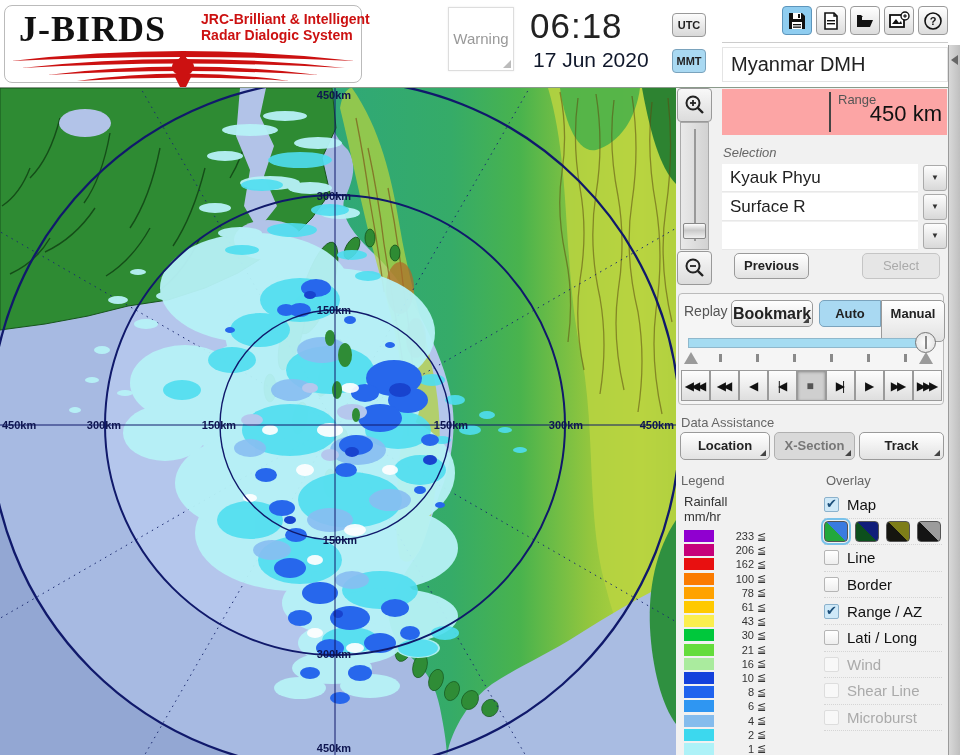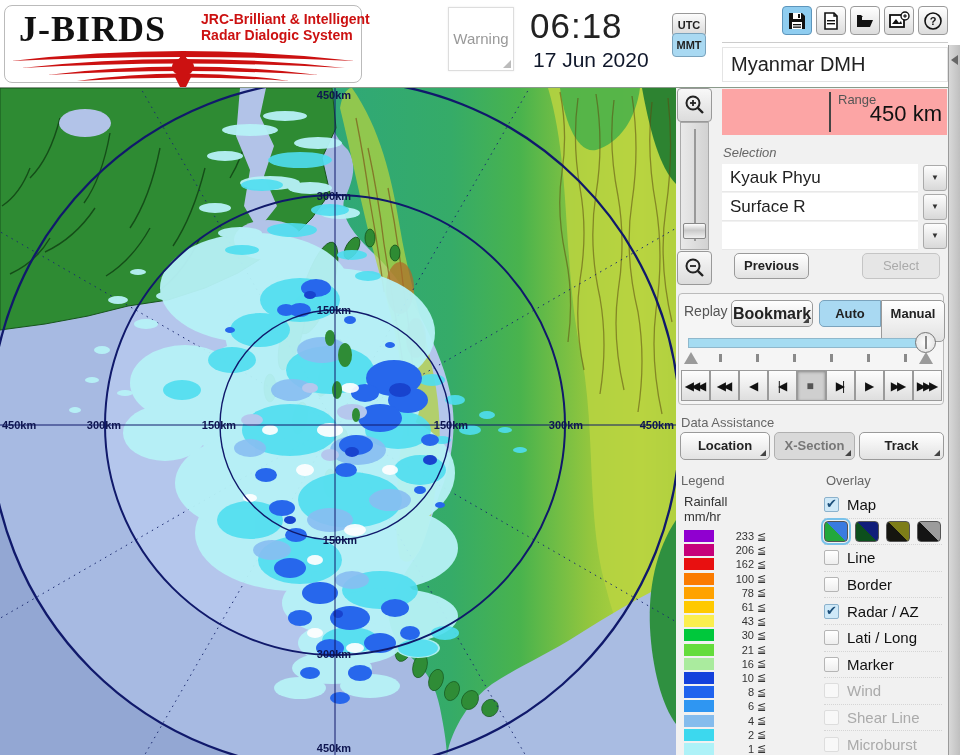--- a/index.html
+++ b/index.html
@@ -13,21 +13,21 @@
   #logo-title { position:absolute; left:14px; top:2px; font-family:"Liberation Serif","DejaVu Serif",serif; font-weight:bold; font-size:36px; letter-spacing:1px; color:#111; }
   #logo-sub { position:absolute; left:196px; top:5px; color:#cc1111; font-weight:bold; font-size:14px; line-height:16px; white-space:nowrap; }
   #eagle { position:absolute; left:2px; top:44px; }
   #warning-box { position:absolute; left:448px; top:7px; width:66px; height:64px; background:#fff; border:1px solid #ddd; box-shadow:0 0 2px rgba(0,0,0,.08); }
   #warning-box span { position:absolute; left:0; right:0; top:22px; text-align:center; color:#999; font-size:15px; }
   .grip::after { content:""; position:absolute; right:2px; bottom:2px; width:0; height:0; border-left:8px solid transparent; border-bottom:8px solid #bbb; }
   #clock-time { position:absolute; left:530px; top:6px; width:130px; font-size:35px; color:#222; letter-spacing:1px; }
   #clock-date { position:absolute; left:533px; top:48px; width:140px; font-size:21px; color:#0f172a; white-space:nowrap; }
   .tz-btn { position:absolute; left:672px; width:34px; height:24px; border:1px solid #999; border-radius:4px; font-size:11px; font-weight:bold; color:#222; text-align:center; line-height:22px; background:linear-gradient(#fcfcfc,#d8d8d8); }
   #tz-utc { top:13px; }
-  #tz-mmt { top:33px; background:#a9d9f2; border-color:#7aa3bd; }
+  #tz-mmt { top:49px; background:#a9d9f2; border-color:#7aa3bd; }
   .tool-btn { position:absolute; top:6px; width:30px; height:29px; border:1px solid #9a9a9a; border-radius:4px; background:linear-gradient(#ffffff,#dcdcdc); display:flex; align-items:center; justify-content:center; }
   .tool-btn.active { background:#8fcdf0; border-color:#5d95bb; }
   #station-box { position:absolute; left:722px; top:47px; width:226px; height:35px; background:#fff; border:1px solid #e4e4e4; }
   #station-box span { position:absolute; left:8px; top:5px; font-size:20px; color:#222; }
   #hdr-divider { position:absolute; left:722px; top:42px; width:226px; height:1px; background:#ccc; }
 
   
   #map-wrap { position:absolute; left:0; top:88px; width:676px; height:667px; }
   #map-wrap svg { display:block; }
   .ring-label { font-size:11px; font-weight:bold; fill:#0e1550; }
@@ -677,32 +677,28 @@
             <span class="ov-txt">Line</span>
           </div>
 
           <div class="ov-row">
             <span class="ov-box"></span>
             <span class="ov-txt">Border</span>
           </div>
 
           <div class="ov-row checked">
             <span class="ov-box"></span>
-            <span class="ov-txt">Radar / AZ</span>
+            <span class="ov-txt">Range / AZ</span>
           </div>
 
           <div class="ov-row">
             <span class="ov-box"></span>
             <span class="ov-txt">Lati / Long</span>
           </div>
 
-          <div class="ov-row">
-            <span class="ov-box"></span>
-            <span class="ov-txt">Marker</span>
-          </div>
 
           <div class="ov-row disabled">
             <span class="ov-box"></span>
             <span class="ov-txt">Wind</span>
           </div>
 
           <div class="ov-row disabled">
             <span class="ov-box"></span>
             <span class="ov-txt">Shear Line</span>
           </div>

